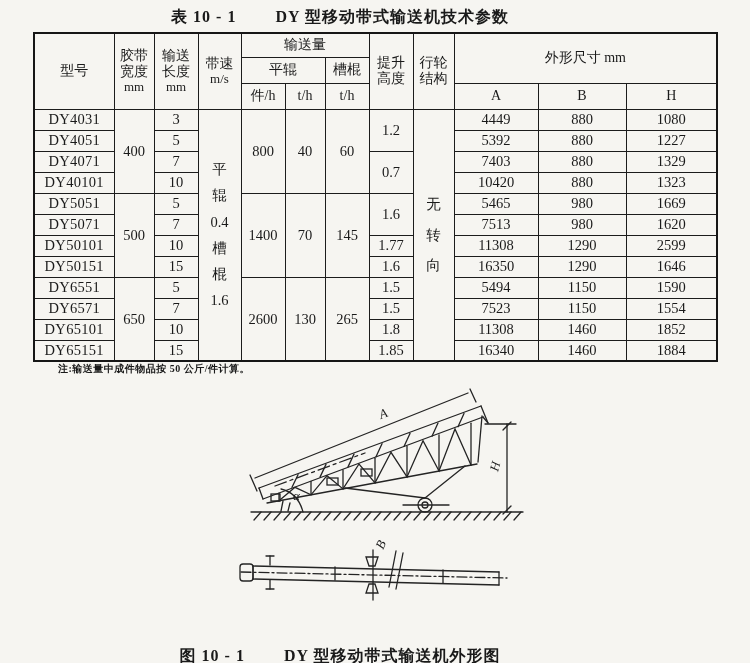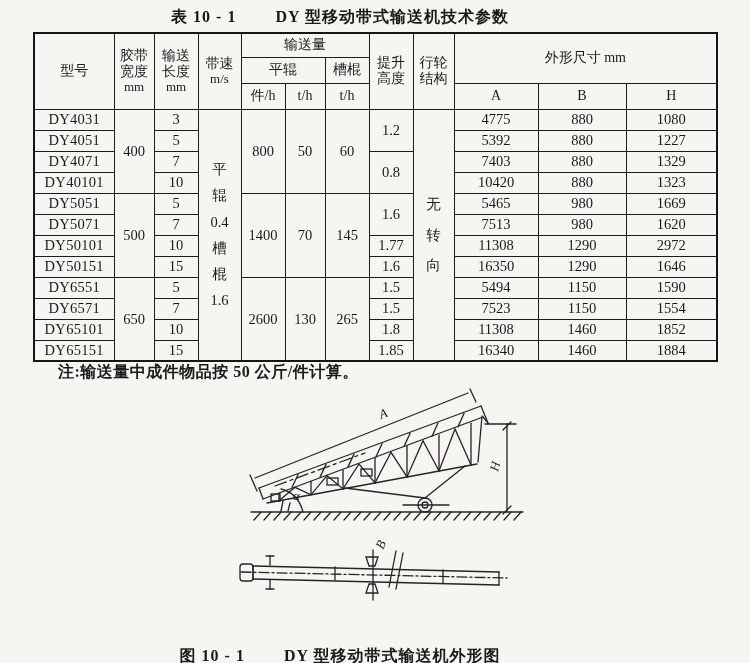--- a/index.html
+++ b/index.html
@@ -31,21 +31,21 @@
   tr.drow{height:21px;}
   .vstack{display:flex;flex-direction:column;align-items:center;justify-content:center;}
   .vstack.speed span{padding:5px 0;font-size:14.5px;}
   .vstack.wheel span{padding:7px 0;font-size:14.5px;}
   .hdr2{line-height:1.15;}
   .unit{font-size:13px;}
   .model-cell{letter-spacing:0.3px;}
 
   .note{
     position:absolute;left:58px;top:362px;
-    font-size:16px;font-weight:bold;letter-spacing:0.5px;
+    font-size:10px;font-weight:bold;letter-spacing:0.5px;
   }
 
   .fig{position:absolute;}
   #side-view{left:215px;top:386px;}
   #top-view{left:215px;top:538px;}
   svg line,svg path,svg polyline,svg circle,svg rect,svg polygon{
     stroke:#242424;stroke-width:1.3;fill:none;stroke-linecap:round;
   }
   svg text{
     fill:#1a1a1a;stroke:none;font-family:"Liberation Serif","DejaVu Serif",serif;
@@ -135,45 +135,45 @@
         <div class="vstack speed">
           <span>平</span>
           <span>辊</span>
           <span>0.4</span>
           <span>槽</span>
           <span>棍</span>
           <span>1.6</span>
         </div>
       </td>
       <td rowspan="4">800</td>
-      <td rowspan="4">50</td>
+      <td rowspan="4">40</td>
       <td rowspan="4">60</td>
       <td rowspan="2">1.2</td>
       <td rowspan="12">
         <div class="vstack wheel">
           <span>无</span>
           <span>转</span>
           <span>向</span>
         </div>
       </td>
-      <td>4775</td>
+      <td>4449</td>
       <td>880</td>
       <td>1080</td>
     </tr>
     <tr class="drow">
       <td class="model-cell">DY4051</td>
       <td>5</td>
       <td>5392</td>
       <td>880</td>
       <td>1227</td>
     </tr>
     <tr class="drow">
       <td class="model-cell">DY4071</td>
       <td>7</td>
-      <td rowspan="2">0.8</td>
+      <td rowspan="2">0.7</td>
       <td>7403</td>
       <td>880</td>
       <td>1329</td>
     </tr>
     <tr class="drow">
       <td class="model-cell">DY40101</td>
       <td>10</td>
       <td>10420</td>
       <td>880</td>
       <td>1323</td>
@@ -196,21 +196,21 @@
       <td>7513</td>
       <td>980</td>
       <td>1620</td>
     </tr>
     <tr class="drow">
       <td class="model-cell">DY50101</td>
       <td>10</td>
       <td>1.77</td>
       <td>11308</td>
       <td>1290</td>
-      <td>2972</td>
+      <td>2599</td>
     </tr>
     <tr class="drow">
       <td class="model-cell">DY50151</td>
       <td>15</td>
       <td>1.6</td>
       <td>16350</td>
       <td>1290</td>
       <td>1646</td>
     </tr>
     <tr class="drow">

